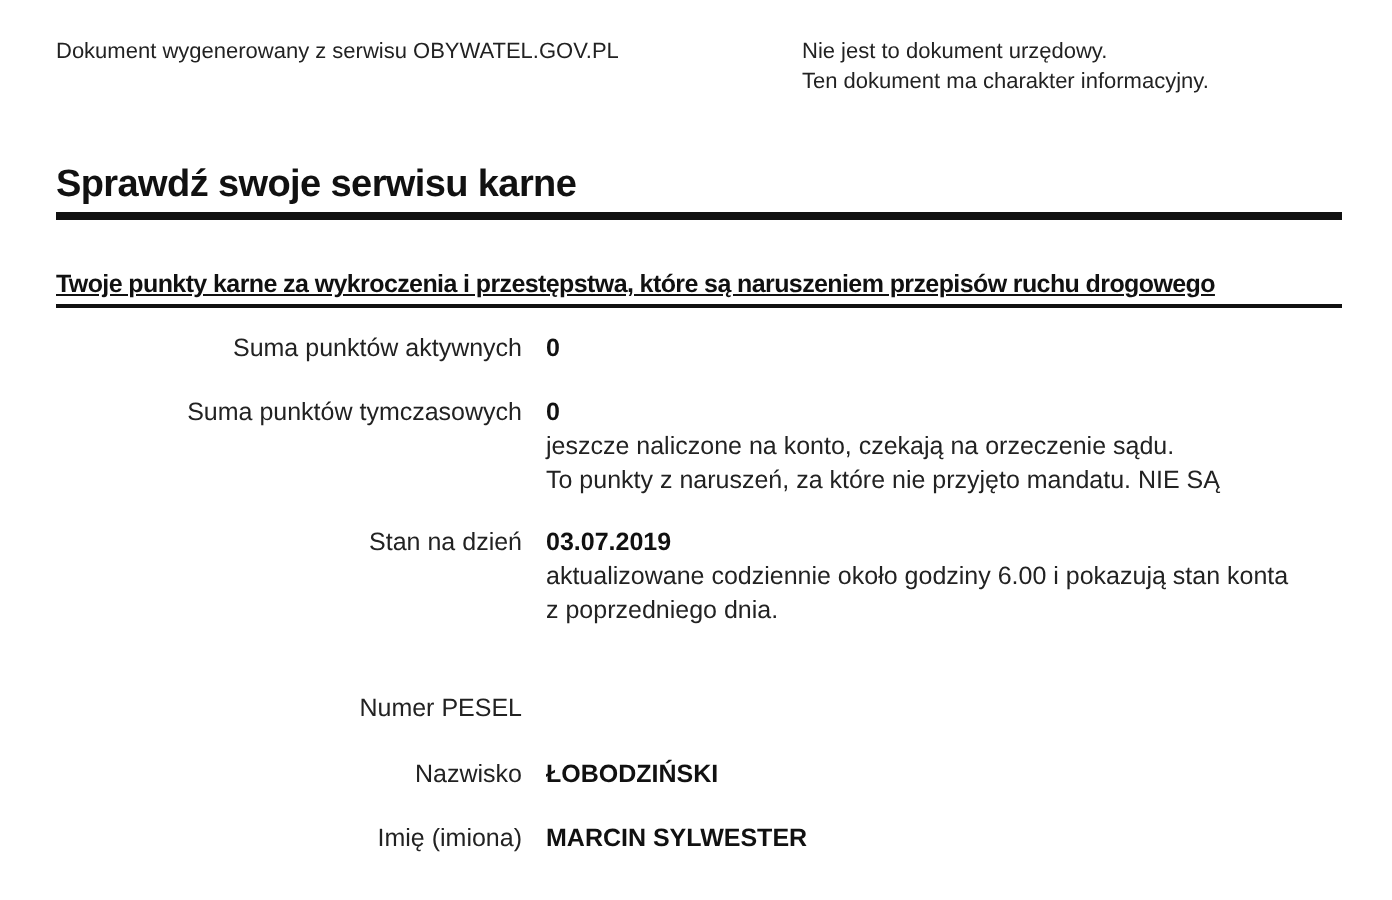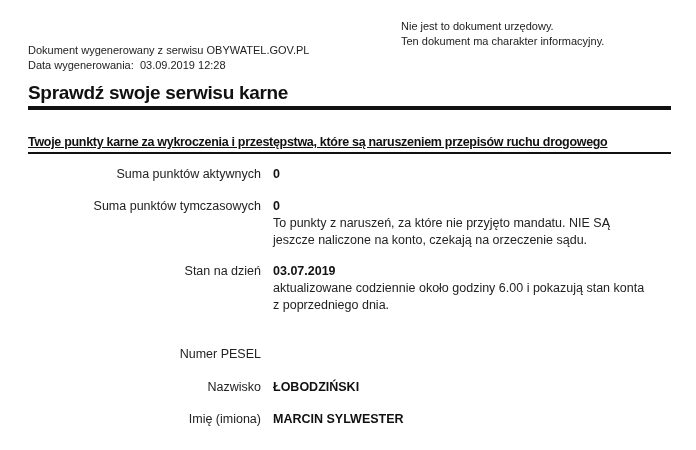--- a/index.html
+++ b/index.html
@@ -1,41 +1,37 @@
 <!DOCTYPE html>
 <html><head>
   <meta charset="utf-8">
   <style>
     * { box-sizing: border-box; margin: 0; padding: 0; }
     html, body { width: 696px; height: 450px; background: #ffffff; overflow: hidden; }
     body { position: relative; font-family: "Liberation Sans", sans-serif; color: #1a1a1a; }
 
-    .hdr-left { position: absolute; left: 28px; top: 19px; font-size: 11px; line-height: 15px; color: #222; margin-top: 24px; }
+    .hdr-left { position: absolute; left: 28px; top: 19px; font-size: 11px; line-height: 15px; color: #222; }
     .hdr-right { position: absolute; left: 401px; top: 19px; font-size: 11px; line-height: 15px; color: #222; }
 
     .title { position: absolute; left: 28px; top: 82px; font-size: 19px; font-weight: bold; color: #111; letter-spacing: -0.3px; }
     .rule-thick { position: absolute; left: 28px; top: 106px; width: 643px; height: 4px; background: #111; }
 
     .subtitle { position: absolute; left: 28px; top: 135px; font-size: 12.5px; font-weight: bold; color: #111; letter-spacing: -0.3px; white-space: nowrap; text-decoration: underline; }
     .rule-thin { position: absolute; left: 28px; top: 152px; width: 643px; height: 2px; background: #111; }
 
     .row { position: absolute; left: 0; width: 696px; }
     .lbl { position: absolute; right: 435px; font-size: 12.5px; color: #222; white-space: nowrap; }
     .val { position: absolute; left: 273px; font-size: 12.5px; font-weight: bold; color: #111; white-space: nowrap; }
     .note { position: absolute; left: 273px; width: 380px; font-size: 12.5px; line-height: 17px; color: #222; }
   </style>
 </head>
 <body>
 
 <div class="hdr-left">
   <div>Dokument wygenerowany z serwisu OBYWATEL.GOV.PL</div>
-  <div>
-    <span>Data wygenerowania:</span>&nbsp;
-    <span>03.09.2019 12:28</span>
-  </div>
 </div>
 
 <div class="hdr-right">
   <div>Nie jest to dokument urzędowy.</div>
   <div>Ten dokument ma charakter informacyjny.</div>
 </div>
 
 <h1 class="title">Sprawdź swoje serwisu karne</h1>
 <div class="rule-thick"></div>
 
@@ -44,22 +40,22 @@
 
 <div class="row" style="top:167px;">
   <span class="lbl">Suma punktów aktywnych</span>
   <span class="val">0</span>
 </div>
 
 <div class="row" style="top:199px;">
   <span class="lbl">Suma punktów tymczasowych</span>
   <span class="val">0</span>
   <div class="note" style="top:16px;">
+    <div>jeszcze naliczone na konto, czekają na orzeczenie sądu.</div>
     <div>To punkty z naruszeń, za które nie przyjęto mandatu. NIE SĄ</div>
-    <div>jeszcze naliczone na konto, czekają na orzeczenie sądu.</div>
   </div>
 </div>
 
 <div class="row" style="top:264px;">
   <span class="lbl">Stan na dzień</span>
   <span class="val">03.07.2019</span>
   <div class="note" style="top:16px;">
     <div>aktualizowane codziennie około godziny 6.00 i pokazują stan konta</div>
     <div>z poprzedniego dnia.</div>
   </div>

